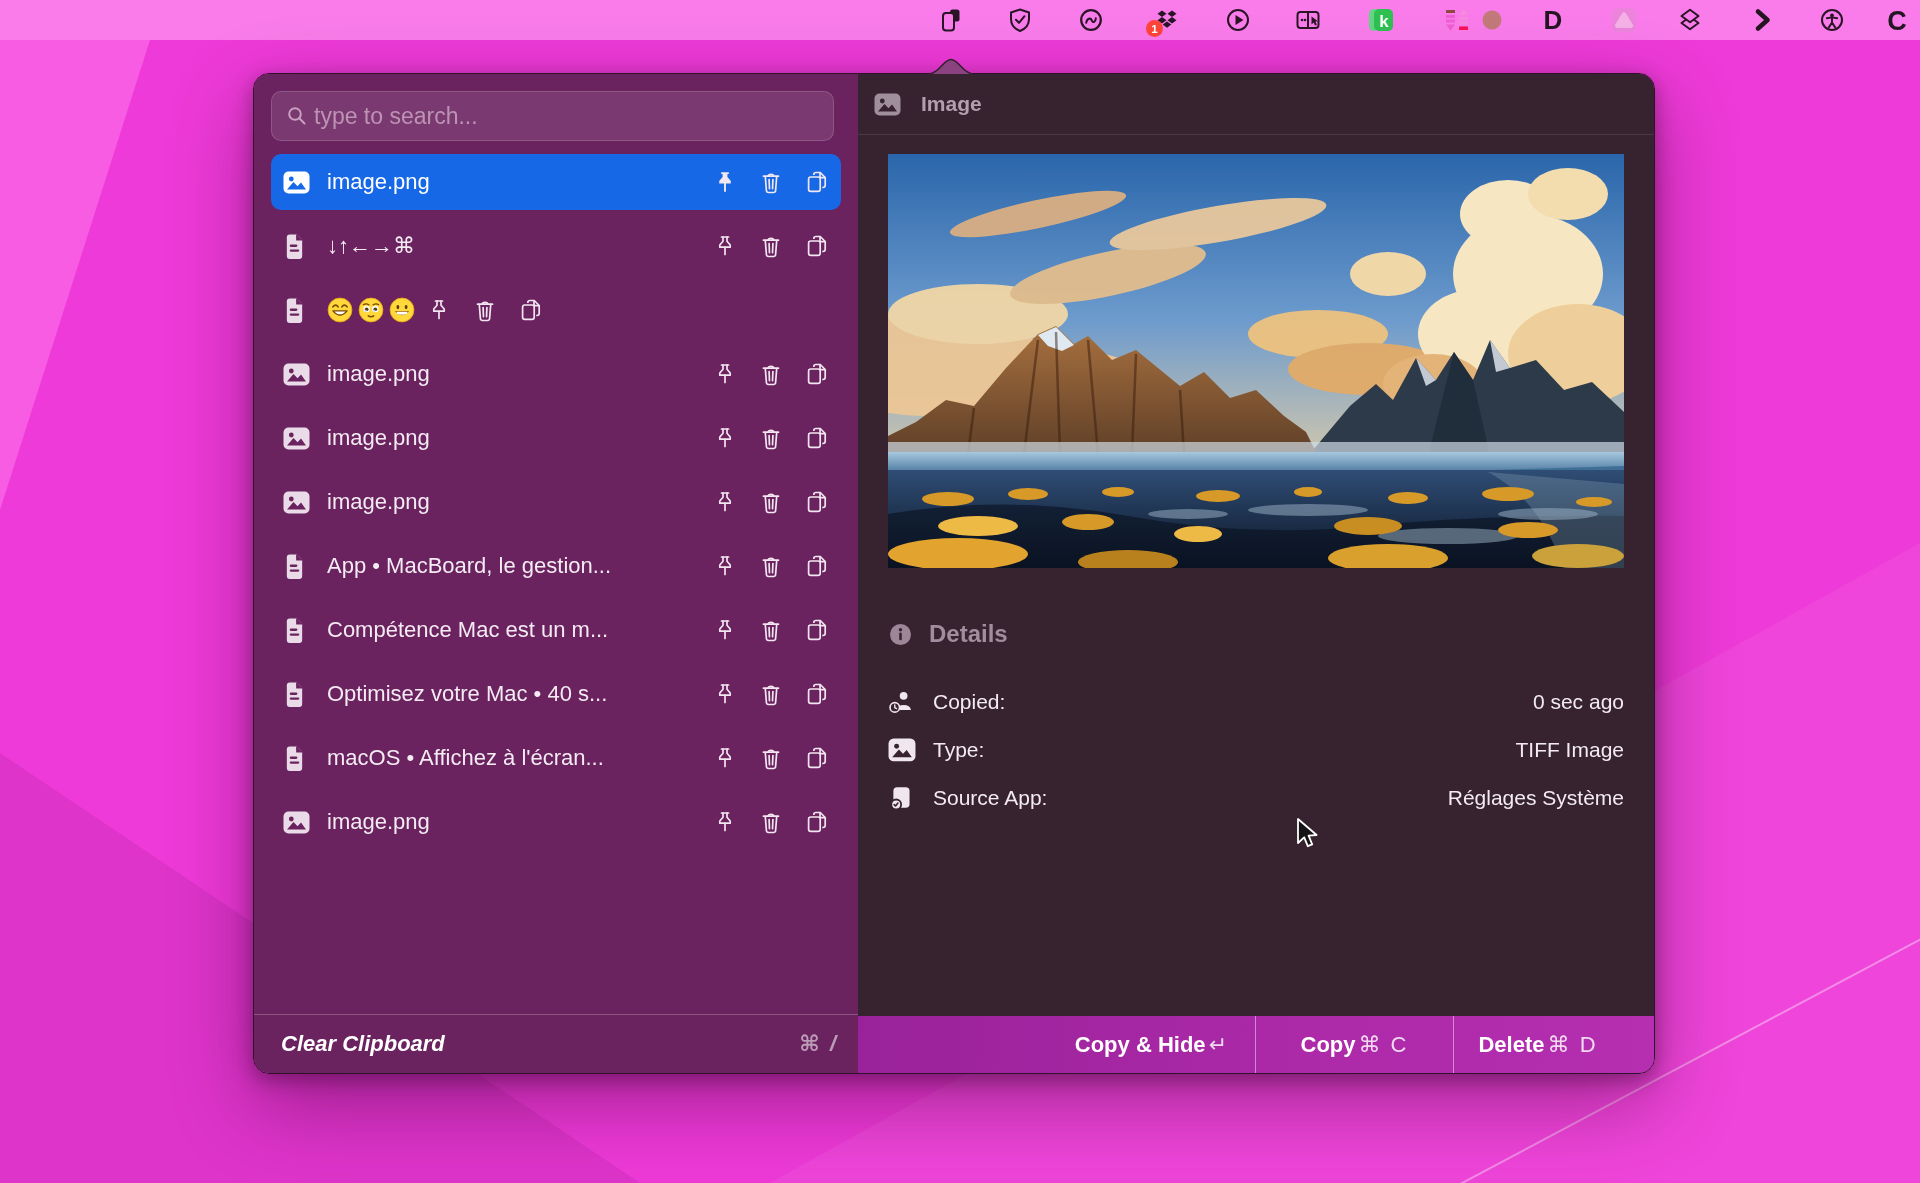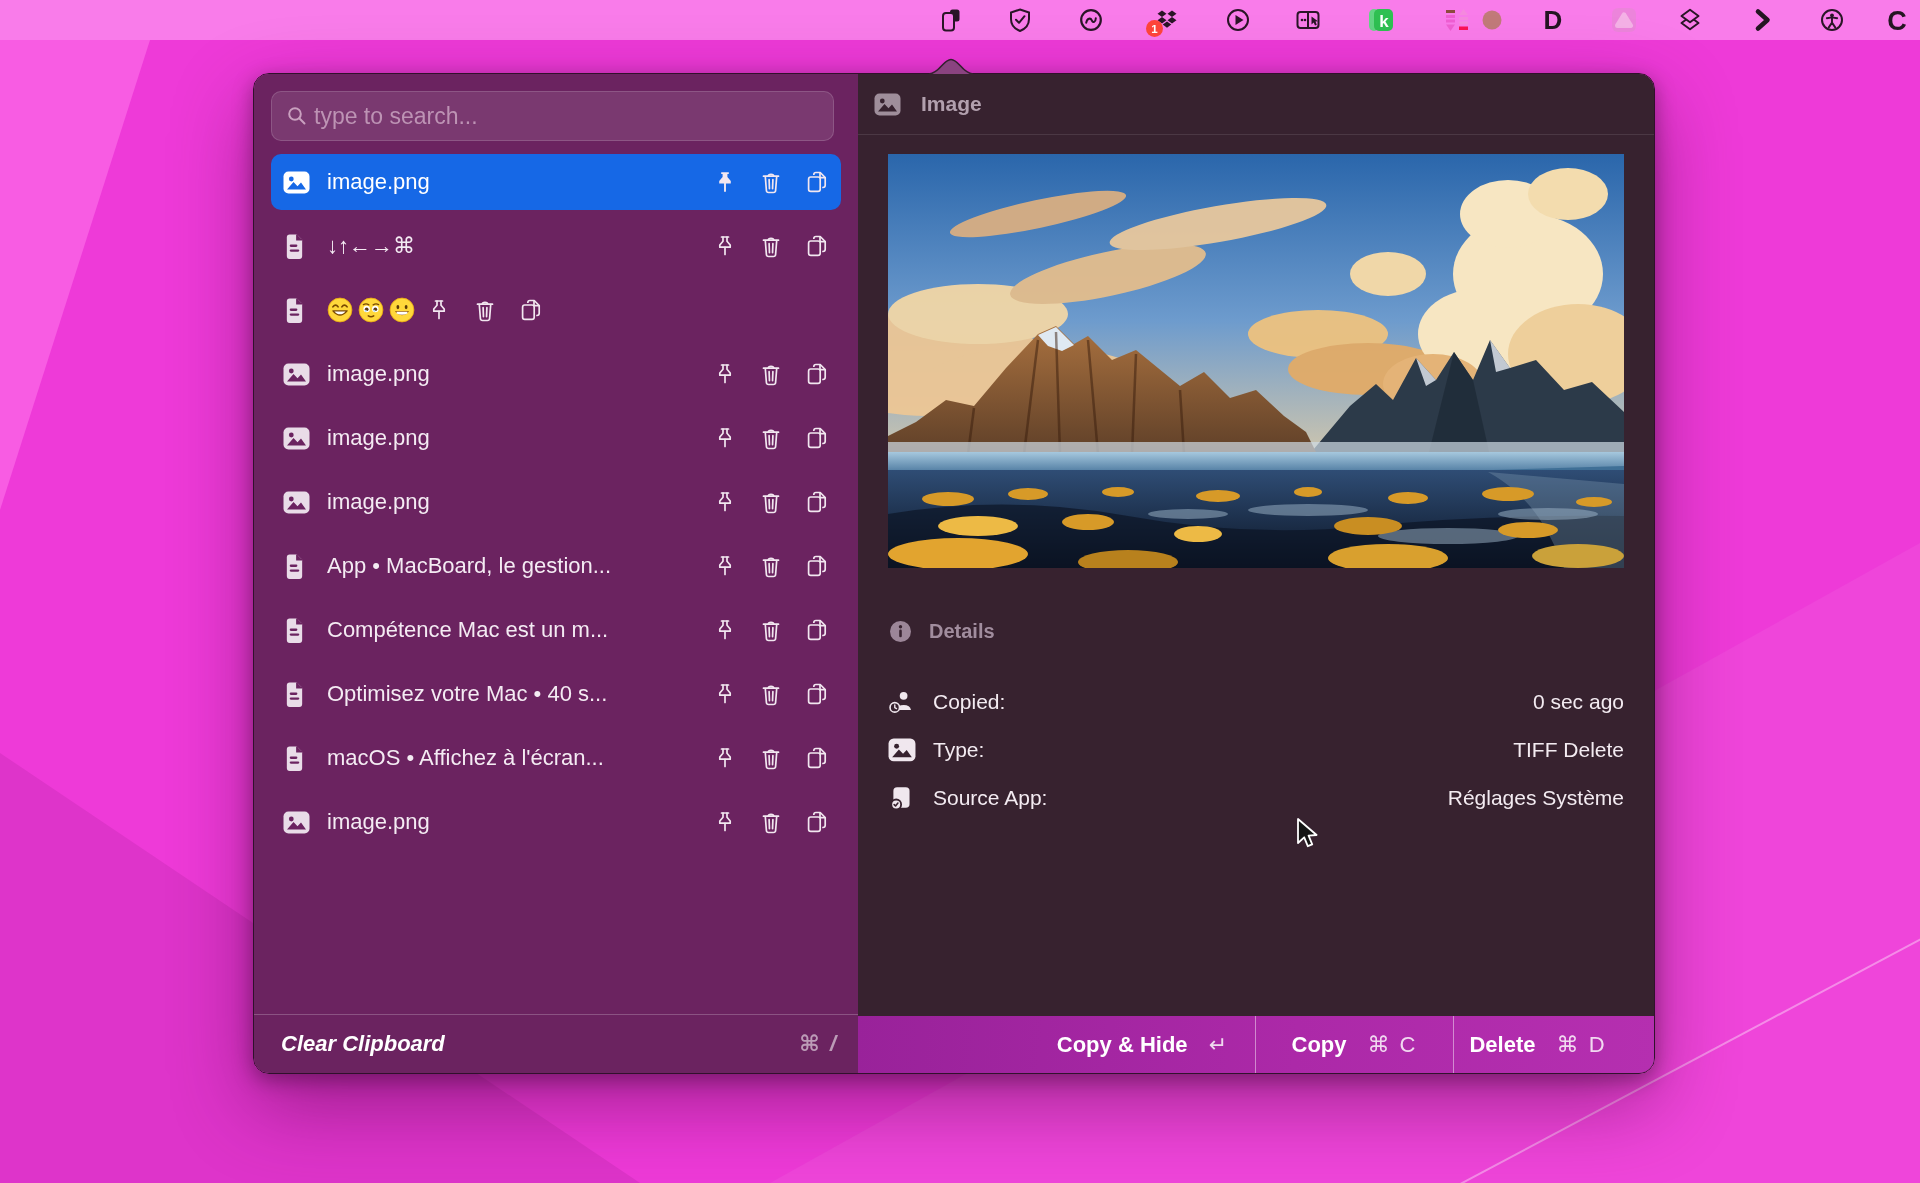--- a/index.html
+++ b/index.html
@@ -63,31 +63,31 @@
   .sc{margin-left:auto;color:rgba(255,255,255,.55);font-weight:600;font-size:22px;
     letter-spacing:2px;}
   
   .rhead{height:60px;display:flex;align-items:center;gap:20px;padding:0 16px;
     border-bottom:1px solid rgba(255,255,255,.10);}
   .rhead svg{width:27px;height:23px;}
   .rhead .title{font-size:21px;font-weight:bold;color:#b2a0ae;}
   .photo{position:absolute;left:30px;top:80px;width:736px;height:414px;}
   .photo svg{width:100%;height:100%;display:block;}
   .dtitle{position:absolute;left:31px;top:546px;display:flex;align-items:center;gap:17px;
-    font-size:20px;font-weight:bold;color:#a18d9e;}
+    font-size:24px;font-weight:bold;color:#a18d9e;}
   .dtitle svg{width:23px;height:23px;}
   .drows{position:absolute;left:30px;right:30px;top:604px;}
   .drow{height:48px;display:flex;align-items:center;color:#f3ebf1;}
   .drow .dicon{width:28px;height:26px;flex:none;display:flex;align-items:center;color:#f0e7ee;}
   .drow .dlabel{margin-left:17px;font-size:21px;}
   .drow .dvalue{margin-left:auto;font-size:21px;}
   
   .abar{position:absolute;left:0;right:0;bottom:0;height:57px;display:flex;
     background:linear-gradient(95deg,#99229a 0%,#ac29a8 55%,#b52fb0 100%);}
-  .aseg{display:flex;align-items:center;justify-content:center;gap:21px;
+  .aseg{display:flex;align-items:center;justify-content:center;gap:3px;
     color:#fff;font-size:22px;font-weight:600;box-sizing:border-box;}
   .aseg.s1{width:397px;justify-content:flex-end;padding-right:26px;}
   .aseg.s2{width:198px;border-left:1px solid rgba(255,255,255,.45);}
   .aseg.s3{width:169px;border-left:1px solid rgba(255,255,255,.45);}
   .aseg .asc{color:rgba(255,255,255,.82);font-weight:500;letter-spacing:2px;}
   
   .cursor{position:absolute;left:1296px;top:818px;width:26px;height:32px;z-index:40;}
 </style>
 </head>
 <body>
@@ -745,21 +745,21 @@
         </div>
         <div class="drow">
           <span class="dicon">
             <svg viewBox="0 0 27 23">
                 <rect x="0.5" y="0.5" width="26" height="22" rx="5" fill="#f0e7ee"></rect>
                 <circle cx="8.3" cy="8" r="2.4" fill="#37222f"></circle>
                 <path d="M4 18.5 L10.5 11 L14.5 15.2 L18 11.5 L23 18.5 Z" fill="#37222f"></path>
               </svg>
           </span>
           <span class="dlabel">Type:</span>
-          <span class="dvalue">TIFF Delete</span>
+          <span class="dvalue">TIFF Image</span>
         </div>
         <div class="drow">
           <span class="dicon">
             <svg viewBox="0 0 26 26">
                 <rect x="5" y="3" width="15" height="19" rx="3.5" fill="currentColor"></rect>
                 <circle cx="7.6" cy="19" r="4.6" fill="currentColor" stroke="#37222f" stroke-width="1.7"></circle>
                 <path d="M5.7 19.1 l1.3 1.3 2.2-2.7" fill="none" stroke="#37222f" stroke-width="1.5" stroke-linecap="round" stroke-linejoin="round"></path>
               </svg>
           </span>
           <span class="dlabel">Source App:</span>

